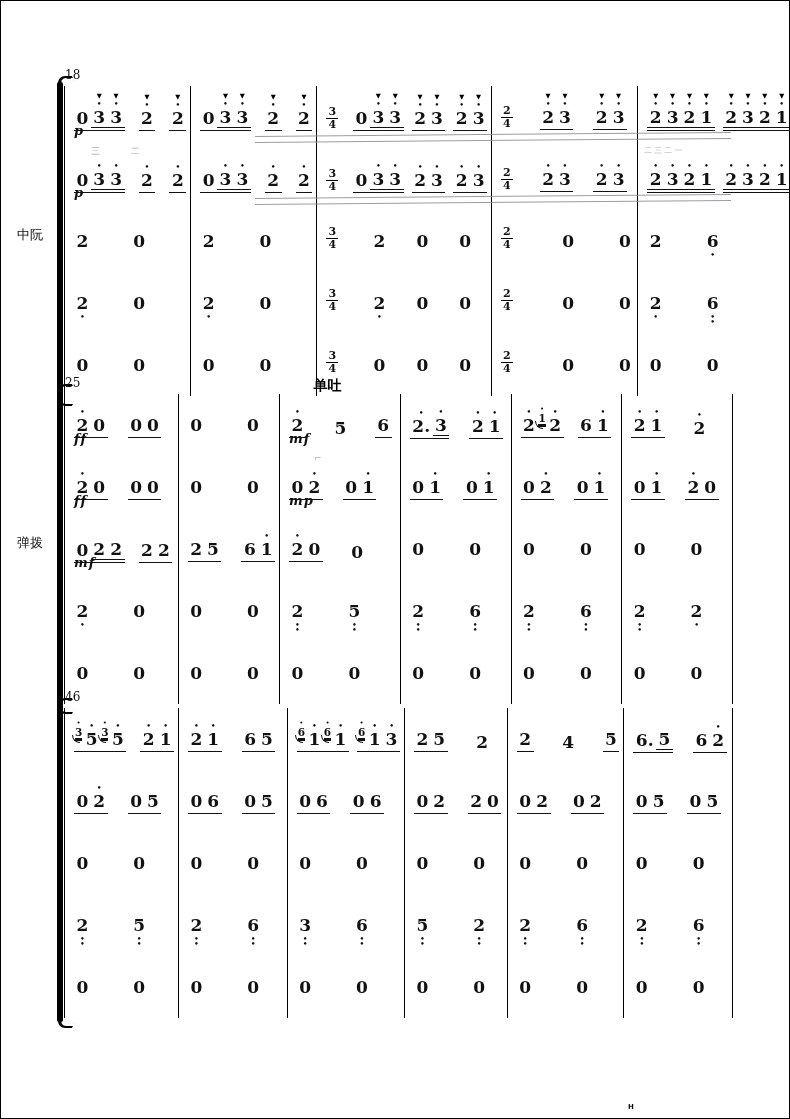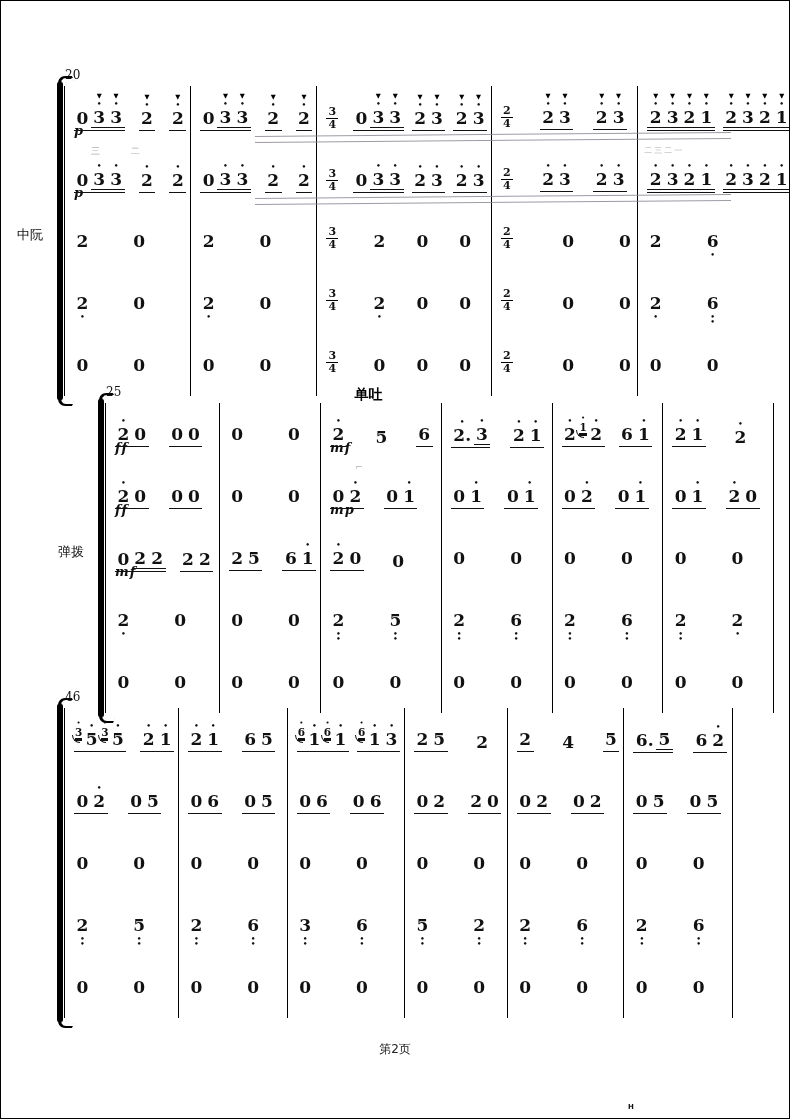--- a/index.html
+++ b/index.html
@@ -46,21 +46,21 @@
       font:12px "DejaVu Sans",sans-serif;color:#222;}
   .corner{position:absolute;left:627px;top:1102px;font:bold 7px "DejaVu Sans",sans-serif;color:#111;}
 </style>
 </head>
 <body>
 
 <div class="page">
   <div id="systems">
       <div class="system" style="top: 85px; height: 310px;">
         <div class="brace"></div>
-        <div class="sysnum">20</div>
+        <div class="sysnum">18</div>
         <div class="ilabel" style="top: 140px;">中阮</div>
         <div class="cols">
           <div class="measure first" style="flex-grow: 103; flex-basis: 0px;">
             <div class="cell">
               <div class="units" style="gap: 14px;">
                 <span class="unit u1">
                   <span class="tok">
                     <span class="acc"></span>
                     <span class="od"></span>
                     <span class="dg">0</span>
@@ -786,21 +786,21 @@
                     <span class="dg">0</span>
                   </span>
                 </span>
               </div>
             </div>
           </div>
           <div class="gliss" style="left: calc(30.7% - 14px); right: 2px; top: 48px;"></div>
           <div class="gliss" style="left: calc(30.7% - 14px); right: 2px; top: 110px;"></div>
         </div>
       </div>
-      <div class="system" style="top: 402px; height: 310px; margin-left: 41px;">
+      <div class="system" style="top: 393px; height: 310px;">
         <div class="brace"></div>
         <div class="sysnum">25</div>
         <div class="ilabel" style="top: 140px;">弹拨</div>
         <div class="cols">
           <div class="measure first" style="flex-grow: 113; flex-basis: 0px;">
             <div class="cell">
               <div class="units" style="gap: 20px;">
                 <span class="unit u1">
                   <span class="tok">
                     <span class="acc"></span>
@@ -2202,15 +2202,14 @@
                     <span class="od"></span>
                     <span class="dg">0</span>
                   </span>
                 </span>
               </div>
             </div>
           </div>
         </div>
       </div>
     </div>
-  <div class="footer">第2页</div>
   <div class="corner">H</div>
 </div>
 
 </body></html>

